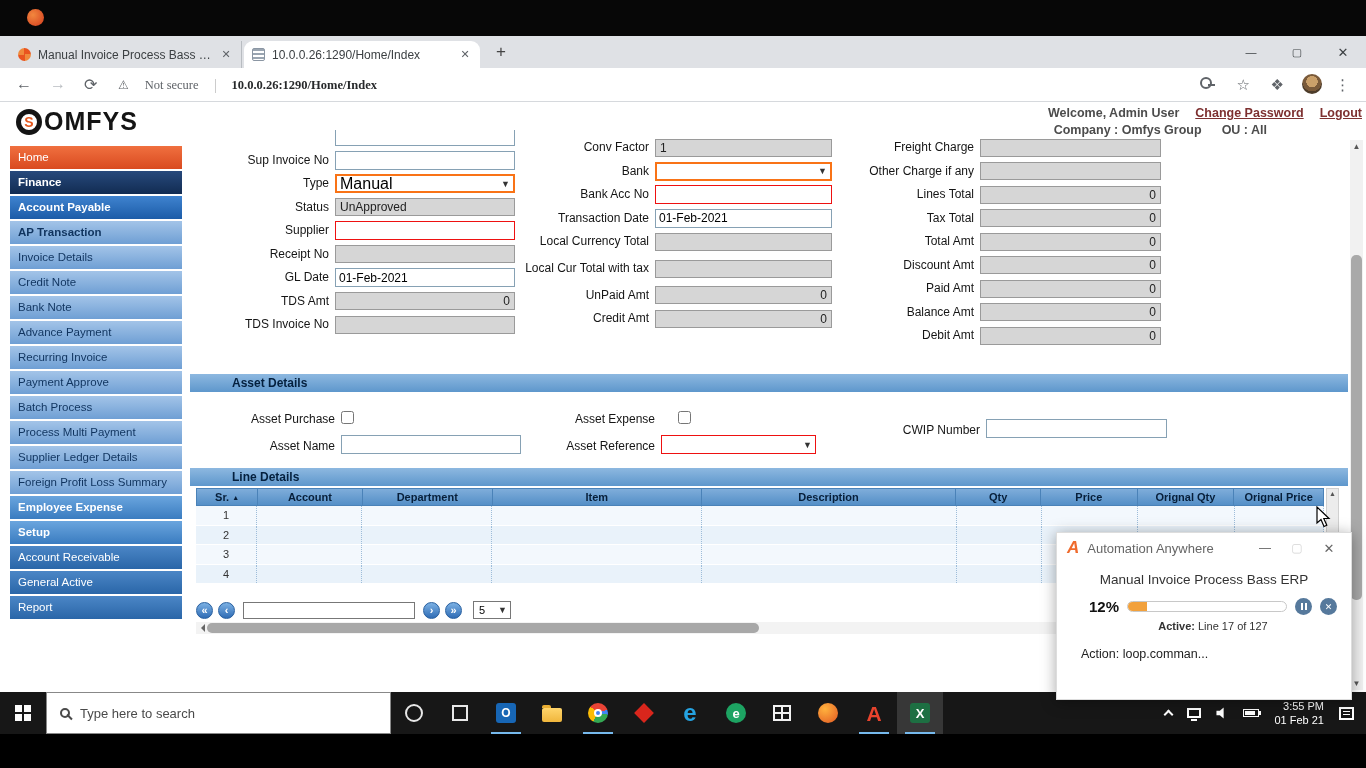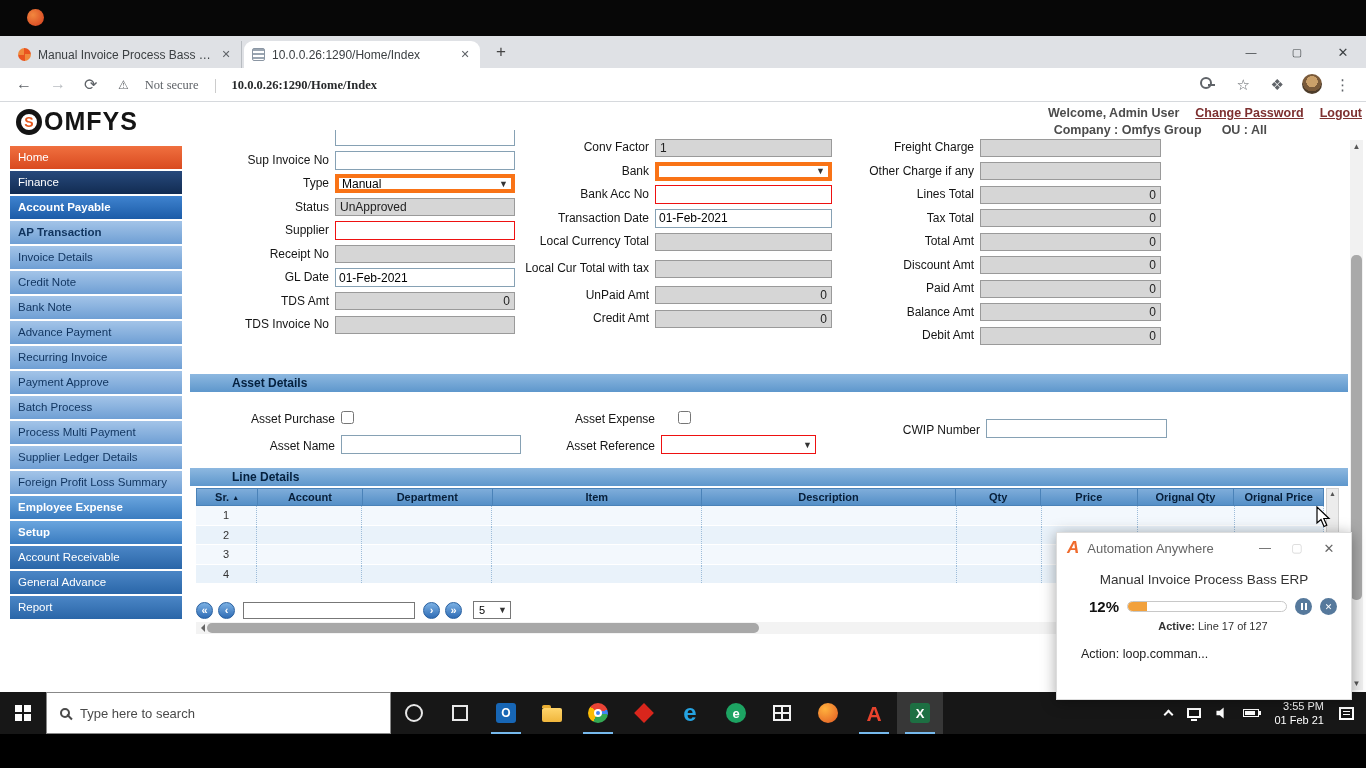--- a/index.html
+++ b/index.html
@@ -62,21 +62,21 @@
   .logo-rest{font-size:25px;font-weight:bold;color:#141414;letter-spacing:1px;margin-left:2px;}
 
   .hdr-line1{position:absolute;top:4px;right:4px;display:flex;gap:16px;align-items:center;font-size:12.5px;font-weight:bold;}
   .welcome{color:#4c4c4c;}
   .hlink{color:#7d3030;text-decoration:underline;}
   .hdr-line2{position:absolute;top:21px;right:99px;display:flex;gap:20px;font-size:12.5px;font-weight:bold;color:#4c4c4c;}
 
   .sidebar{position:absolute;left:10px;top:44px;width:172px;}
   .s-item{height:23px;line-height:23px;margin-bottom:2px;padding-left:8px;font-size:11.5px;white-space:nowrap;overflow:hidden;cursor:default;}
   .s-home{background:linear-gradient(#f0703f,#d94a20);color:#fff;font-weight:normal;}
-  .s-dark{background:linear-gradient(#27497c,#122c52);color:#fff;font-weight:normal;}
+  .s-dark{background:linear-gradient(#27497c,#122c52);color:#fff;font-weight:bold;}
   .s-primary{background:linear-gradient(#3f83cf,#1c5ca8);color:#fff;font-weight:bold;}
   .s-sub{background:linear-gradient(#a3c4e8,#6f9fd4);color:#10345f;}
   .s-sub.bold{font-weight:bold;}
   .s-mid{background:linear-gradient(#6aa5de,#3a7cc0);color:#fff;font-weight:bold;}
   .s-strong{background:linear-gradient(#4b86c6,#2a66a8);color:#fff;font-weight:normal;}
 
   .content{position:absolute;left:190px;top:28px;width:1158px;height:562px;overflow:hidden;}
   .col{position:absolute;}
   .col-left{left:0;top:-5px;width:332px;}
   .col-mid{left:330px;top:6px;width:342px;}
@@ -84,21 +84,21 @@
   .frow{display:flex;align-items:center;height:23.5px;}
   .frow.tall{height:30px;}
   .flabel{width:145px;text-align:right;font-size:12px;color:#151515;padding-right:6px;flex:none;line-height:1.1;}
   .col-mid .flabel{width:135px;}
   .col-right .flabel{width:118px;}
   .fctl{flex:none;width:180px;}
   .col-mid .fctl{width:177px;}
   .col-right .fctl{width:181px;}
   .ftext{height:19px;border:1px solid #86a1b4;font-size:12px;padding:1px 3px;font-family:"Liberation Sans",sans-serif;background:#fff;}
   .req{border:1.8px solid #ee1111;}
-  .fselect{height:19px;border:4px solid #f97316;background:#fff;display:flex;align-items:center;justify-content:space-between;font-size:12px;padding-left:3px;}
+  .fselect{height:19px;border:2px solid #f97316;background:#fff;display:flex;align-items:center;justify-content:space-between;font-size:16px;padding-left:3px;}
   .fselect.req{border:1.8px solid #ee1111;}
   .dd-arrow{color:#333;font-size:9px;padding-right:3px;}
   .dd-arrow::before{content:"▼";}
   .freadonly{height:18px;background:#d6d6d6;border:1px solid #9a9a9a;font-size:12px;color:#222;display:flex;align-items:center;padding:0 4px;}
   .freadonly.num{justify-content:flex-end;}
 
   .secbar{position:absolute;left:0;width:1158px;height:18px;background:linear-gradient(#8db8e0,#5e97cc);
     color:#04203e;font-weight:bold;font-size:12px;line-height:18px;padding-left:42px;}
   .assetbar{top:244px;}
   .linebar{top:338px;}
@@ -286,21 +286,21 @@
         <div class="s-item s-sub">Advance Payment</div>
         <div class="s-item s-sub">Recurring Invoice</div>
         <div class="s-item s-sub">Payment Approve</div>
         <div class="s-item s-sub">Batch Process</div>
         <div class="s-item s-sub">Process Multi Payment</div>
         <div class="s-item s-sub">Supplier Ledger Details</div>
         <div class="s-item s-sub">Foreign Profit Loss Summary</div>
         <div class="s-item s-mid">Employee Expense</div>
         <div class="s-item s-mid">Setup</div>
         <div class="s-item s-strong">Account Receivable</div>
-        <div class="s-item s-strong">General Advance</div>
+        <div class="s-item s-strong">General Active</div>
         <div class="s-item s-strong">Report</div>
       </div>
 
       <div class="content">
 
         <div class="col col-left">
           <div class="frow">
               <span class="flabel"></span>
               <input class="ftext fctl" style="">
             </div>

